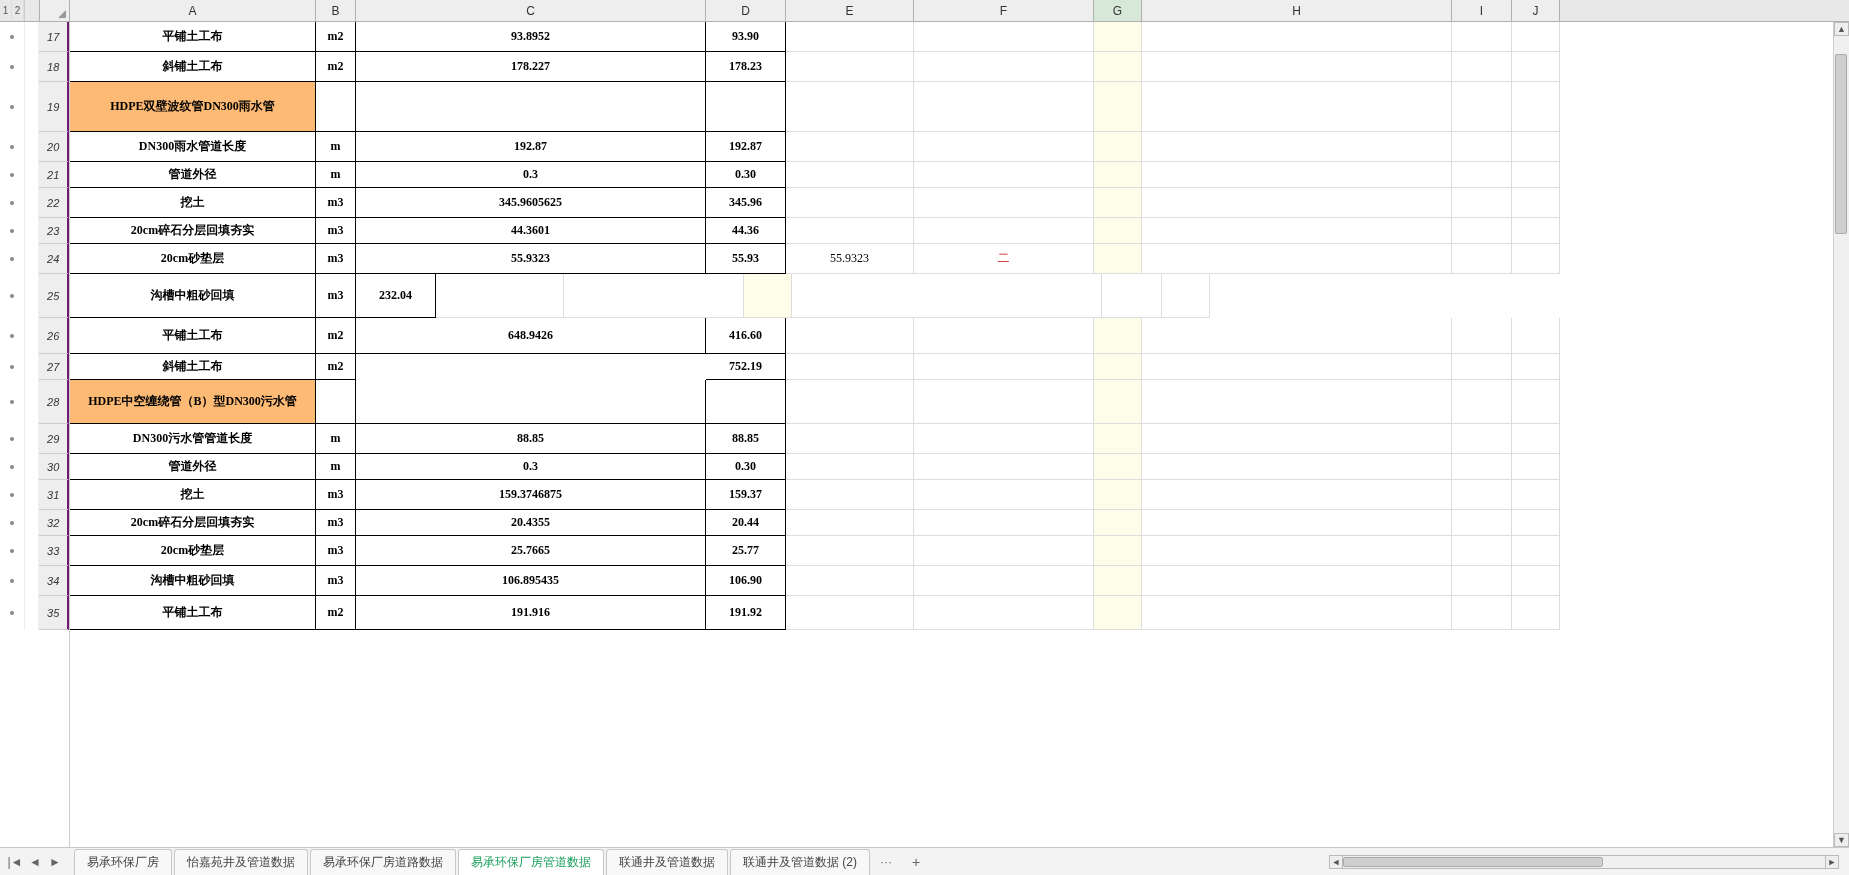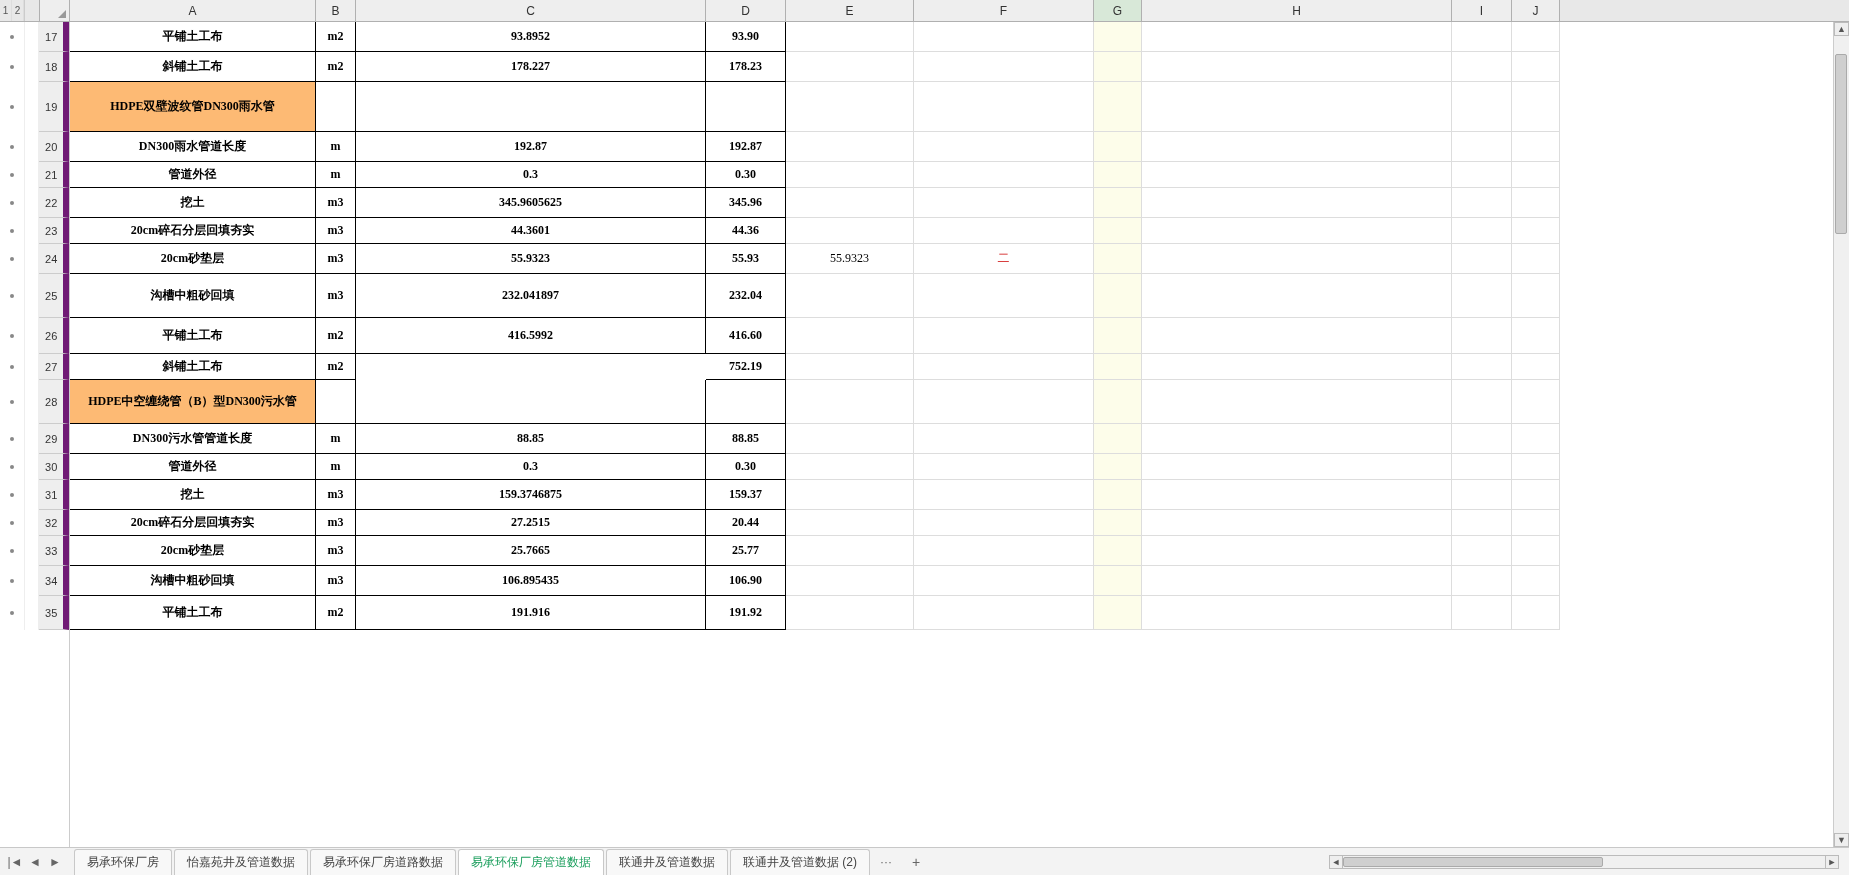--- a/index.html
+++ b/index.html
@@ -16,21 +16,21 @@
   .col-h { display:flex; align-items:center; justify-content:center; border-right:1px solid #b0b0b0; color:#333; background:#eee; cursor:pointer; }
   .col-h.sel { background:#d8e8d8; }
 
   
   .grid-body { flex:1; display:flex; overflow:hidden; position:relative; }
   .left-strip { width:70px; flex:none; display:flex; flex-direction:column; border-right:1px solid #ccc; }
   .row-line { display:flex; align-items:stretch; }
   .outline-cell { width:25px; display:flex; align-items:center; justify-content:center; border-right:1px solid #eee; }
   .outline-dot { width:4px; height:4px; background:#888; border-radius:50%; }
   .mark-cell { width:15px; border-right:1px solid #eee; }
-  .rownum { width:30px; display:flex; align-items:center; justify-content:center; background:#eee; border-right:6px solid #701a75; border-bottom:1px solid #ccc; font-size:11px; color:#333; cursor:pointer; }
+  .rownum { width:30px; display:flex; align-items:center; justify-content:center; background:#eee; border-right:2px solid #701a75; border-bottom:1px solid #ccc; font-size:11px; color:#333; cursor:pointer;font-style:italic; }
 
   .cells-area { flex:1; position:relative; overflow:hidden; }
   .cells-inner { position:absolute; top:0; left:0; right:0; }
   .cell-row { display:flex; }
   .cell { border-right:1px solid #000; border-bottom:1px solid #000; display:flex; align-items:center; justify-content:center; padding:1px 3px; font-size:12px; font-weight:bold; font-family: SimSun, serif; background:#fff; overflow:hidden; }
   .cell.center { justify-content:center; text-align:center; }
   .cell.header-blue { background:#fdba74; color:#000; }
   .cell.colG { background:#fdfdea; }
   .cell.light { border-right:1px solid #ddd; border-bottom:1px solid #ddd; font-weight:normal; }
   .cell.red { color:#c00; }
@@ -312,33 +312,32 @@
             <div class="cell center light" style="width: 128px; height: 30px;">55.9323</div>
             <div class="cell center light red" style="width: 180px; height: 30px;">二</div>
             <div class="cell center light colG" style="width: 48px; height: 30px;"></div>
             <div class="cell center light" style="width: 310px; height: 30px;"></div>
             <div class="cell center light" style="width: 60px; height: 30px;"></div>
             <div class="cell center light" style="width: 48px; height: 30px;"></div>
           </div>
           <div class="cell-row" style="height: 44px;">
             <div class="cell center" style="width: 246px; height: 44px;">沟槽中粗砂回填</div>
             <div class="cell center" style="width: 40px; height: 44px;">m3</div>
-            <div class="cell center" style="width: 350px; height: 44px;">232.041897</div>
             <div class="cell center" style="width: 80px; height: 44px;">232.04</div>
             <div class="cell center light" style="width: 128px; height: 44px;"></div>
             <div class="cell center light" style="width: 180px; height: 44px;"></div>
             <div class="cell center light colG" style="width: 48px; height: 44px;"></div>
             <div class="cell center light" style="width: 310px; height: 44px;"></div>
             <div class="cell center light" style="width: 60px; height: 44px;"></div>
             <div class="cell center light" style="width: 48px; height: 44px;"></div>
           </div>
           <div class="cell-row" style="height: 36px;">
             <div class="cell center" style="width: 246px; height: 36px;">平铺土工布</div>
             <div class="cell center" style="width: 40px; height: 36px;">m2</div>
-            <div class="cell center" style="width: 350px; height: 36px;">416.5992</div>
+            <div class="cell center" style="width: 350px; height: 36px;">648.9426</div>
             <div class="cell center" style="width: 80px; height: 36px;">416.60</div>
             <div class="cell center light" style="width: 128px; height: 36px;"></div>
             <div class="cell center light" style="width: 180px; height: 36px;"></div>
             <div class="cell center light colG" style="width: 48px; height: 36px;"></div>
             <div class="cell center light" style="width: 310px; height: 36px;"></div>
             <div class="cell center light" style="width: 60px; height: 36px;"></div>
             <div class="cell center light" style="width: 48px; height: 36px;"></div>
           </div>
           <div class="cell-row" style="height: 26px;">
             <div class="cell center" style="width: 246px; height: 26px;">斜铺土工布</div>
@@ -396,21 +395,21 @@
             <div class="cell center light" style="width: 128px; height: 30px;"></div>
             <div class="cell center light" style="width: 180px; height: 30px;"></div>
             <div class="cell center light colG" style="width: 48px; height: 30px;"></div>
             <div class="cell center light" style="width: 310px; height: 30px;"></div>
             <div class="cell center light" style="width: 60px; height: 30px;"></div>
             <div class="cell center light" style="width: 48px; height: 30px;"></div>
           </div>
           <div class="cell-row" style="height: 26px;">
             <div class="cell center" style="width: 246px; height: 26px;">20cm碎石分层回填夯实</div>
             <div class="cell center" style="width: 40px; height: 26px;">m3</div>
-            <div class="cell center" style="width: 350px; height: 26px;">27.2515</div>
+            <div class="cell center" style="width: 350px; height: 26px;">20.4355</div>
             <div class="cell center" style="width: 80px; height: 26px;">20.44</div>
             <div class="cell center light" style="width: 128px; height: 26px;"></div>
             <div class="cell center light" style="width: 180px; height: 26px;"></div>
             <div class="cell center light colG" style="width: 48px; height: 26px;"></div>
             <div class="cell center light" style="width: 310px; height: 26px;"></div>
             <div class="cell center light" style="width: 60px; height: 26px;"></div>
             <div class="cell center light" style="width: 48px; height: 26px;"></div>
           </div>
           <div class="cell-row" style="height: 30px;">
             <div class="cell center" style="width: 246px; height: 30px;">20cm砂垫层</div>

